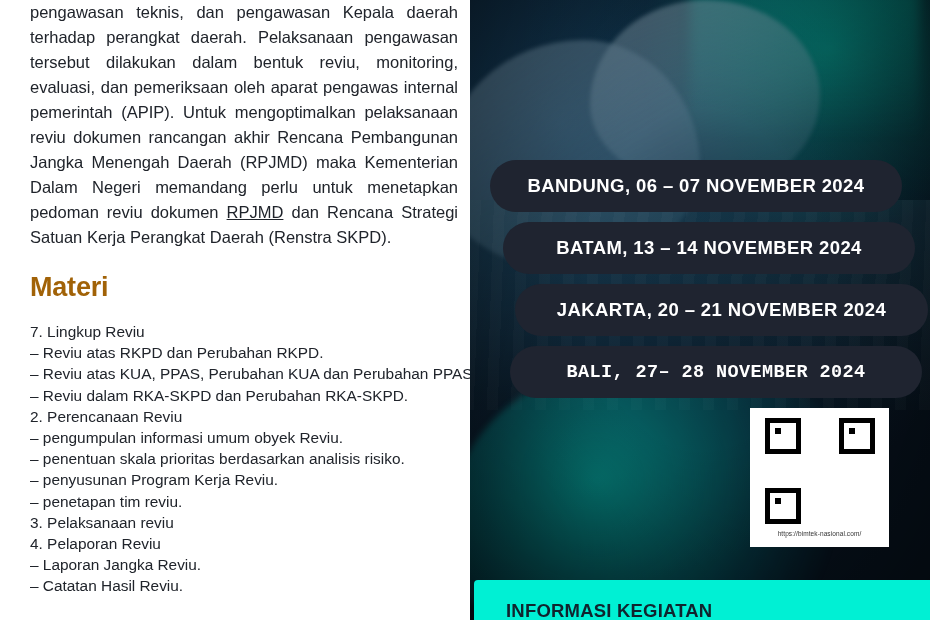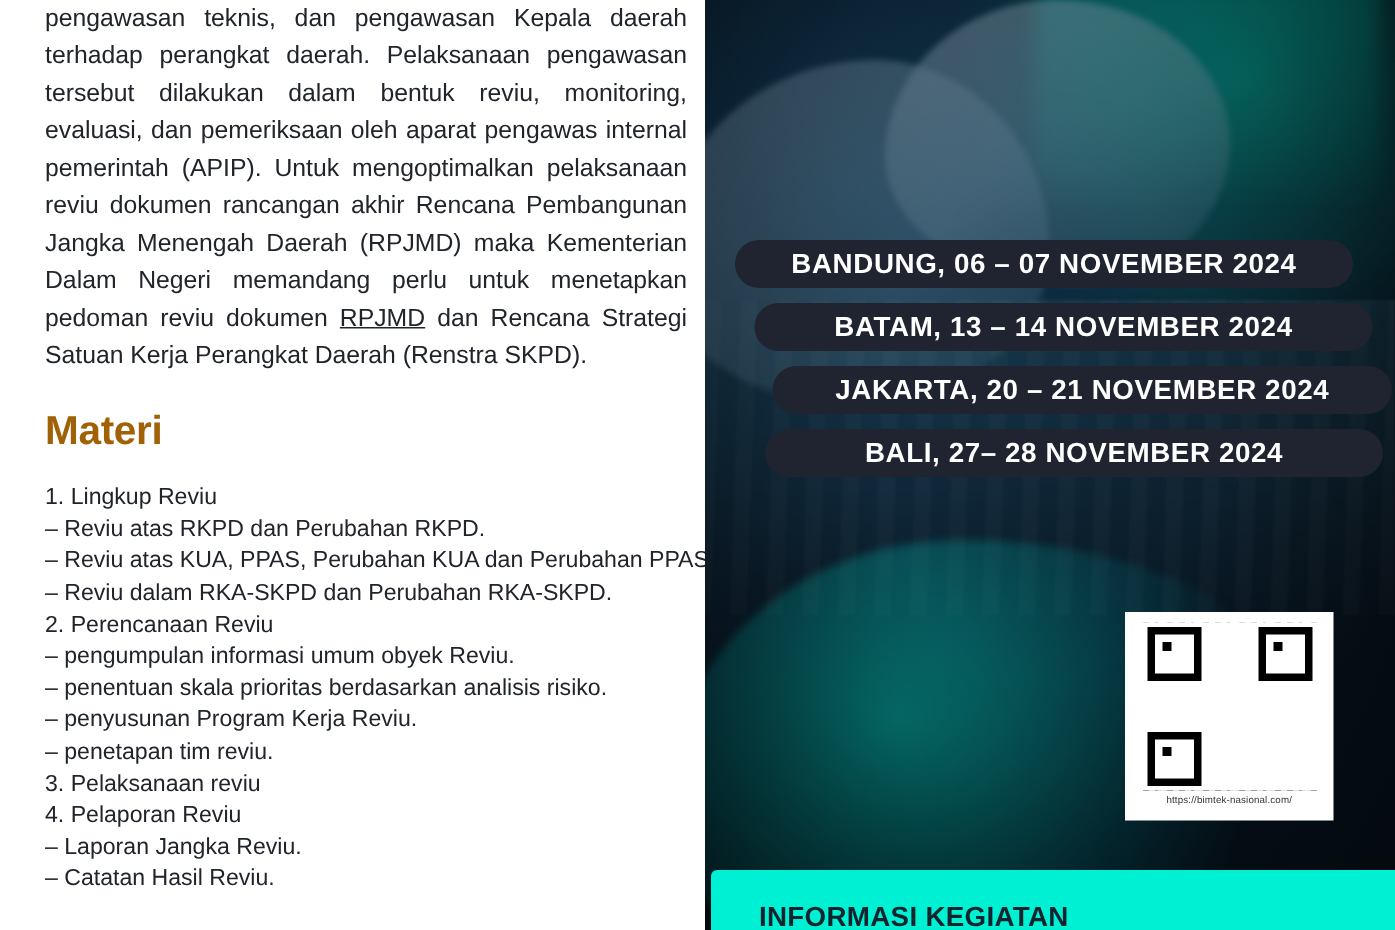--- a/index.html
+++ b/index.html
@@ -141,35 +141,35 @@
   .schedule {
     position: absolute;
     left: 0;
     right: 0;
     top: 160px;
   }
   .pill {
     background: #1f2430;
     color: #ffffff;
     border-radius: 26px;
-    height: 32px;
+    height: 52px;
     display: flex;
     align-items: center;
     justify-content: center;
     font-size: 18.5px;
     font-weight: bold;
     letter-spacing: 0.4px;
     margin-bottom: 10px;
     box-sizing: border-box;
     white-space: nowrap;
   }
   .pill-0 { margin-left: 20px;  margin-right: 28px; }
   .pill-1 { margin-left: 33px;  margin-right: 15px; text-align: center; }
   .pill-2 { margin-left: 45px;  margin-right: 2px; text-align: center;  }
-  .pill-3 { margin-left: 40px;  margin-right: 8px;  }
+  .pill-3 { margin-left: 40px;  margin-right: 8px; font-family: Liberation Mono, monospace;  }
 
   
   .qr-box {
     position: absolute;
     left: 280px;
     top: 408px;
     width: 139px;
     height: 139px;
     background: #ffffff;
     padding: 0;
@@ -237,21 +237,21 @@
 </head>
 <body>
 
 <div class="left-col">
 
   <p class="body-paragraph"><span>pengawasan teknis, dan pengawasan Kepala daerah terhadap perangkat daerah. Pelaksanaan pengawasan tersebut dilakukan dalam bentuk reviu, monitoring, evaluasi, dan pemeriksaan oleh aparat pengawas internal pemerintah (APIP). Untuk mengoptimalkan pelaksanaan reviu dokumen rancangan akhir Rencana Pembangunan Jangka Menengah Daerah (RPJMD) maka Kementerian Dalam Negeri memandang perlu untuk menetapkan pedoman reviu dokumen </span><span class="underlined">RPJMD</span><span> dan Rencana Strategi Satuan Kerja Perangkat Daerah (Renstra SKPD).</span></p>
 
   <h2 class="section-title">Materi</h2>
 
   <div class="materi-list">
-    <div>1. Lingkup Reviu</div>
+    <div>7. Lingkup Reviu</div>
     <div>– Reviu atas RKPD dan Perubahan RKPD.</div>
     <div>– Reviu atas KUA, PPAS, Perubahan KUA dan Perubahan PPAS</div>
     <div>– Reviu dalam RKA-SKPD dan Perubahan RKA-SKPD.</div>
     <div>2. Perencanaan Reviu</div>
     <div>– pengumpulan informasi umum obyek Reviu.</div>
     <div>– penentuan skala prioritas berdasarkan analisis risiko.</div>
     <div>– penyusunan Program Kerja Reviu.</div>
     <div>– penetapan tim reviu.</div>
     <div>3. Pelaksanaan reviu</div>
     <div>4. Pelaporan Reviu</div>

